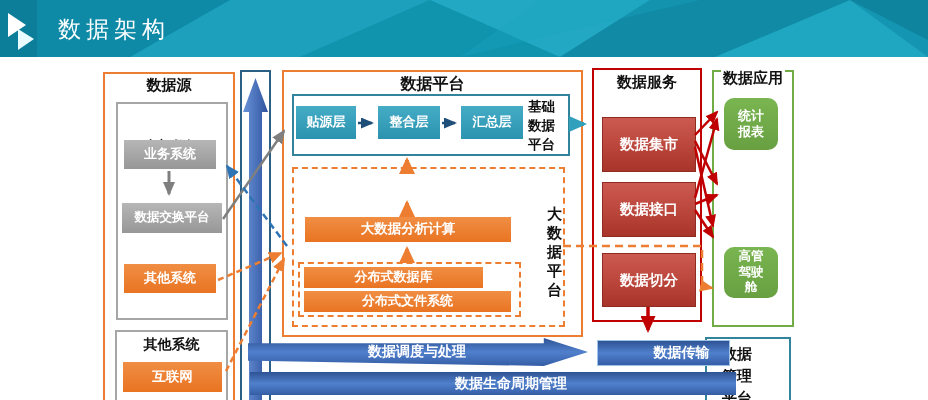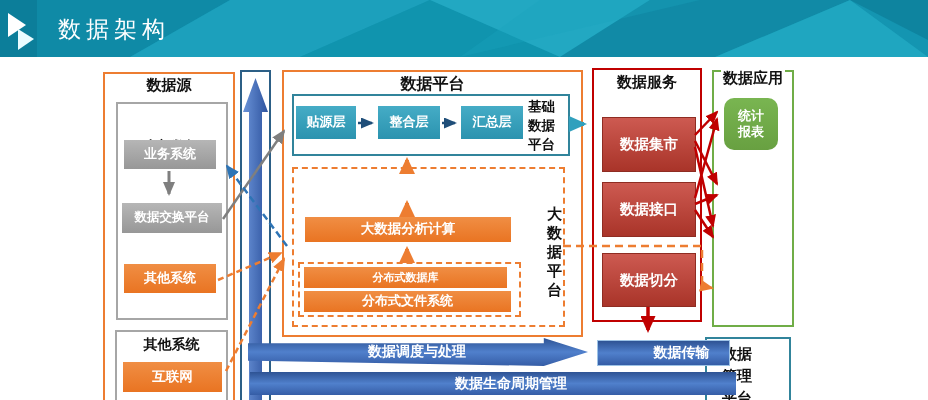--- a/index.html
+++ b/index.html
@@ -86,36 +86,39 @@
 
   <div class="groupbox" style="left:292px;top:94px;width:274px;height:58px;border:2px solid #31849b;background:#fff;"></div>
   <div class="cell teal" style="left:296px;top:106px;width:60px;height:33px;font-size:13px;">贴源层</div>
   <div class="cell teal" style="left:378px;top:106px;width:62px;height:33px;font-size:13px;">整合层</div>
   <div class="cell teal" style="left:461px;top:106px;width:62px;height:33px;font-size:13px;">汇总层</div>
   <div class="blk-label" style="left:528px;top:97px;width:30px;font-size:13.5px;line-height:1.42;">基础数据平台</div>
 
   <div class="groupbox" style="left:292px;top:167px;width:269px;height:156px;border:2px dashed #ed7d31;"></div>
   <div class="cell orange" style="left:305px;top:217px;width:206px;height:25px;font-size:13.5px;">大数据分析计算</div>
   <div class="groupbox" style="left:298px;top:262px;width:219px;height:51px;border:2px dashed #ed7d31;"></div>
-  <div class="cell orange" style="left:304px;top:267px;width:203px;height:21px;font-size:11px;">分布式数据库</div>
+  <div class="cell orange" style="left:304px;top:267px;width:179px;height:21px;font-size:13px;">分布式数据库</div>
   <div class="cell orange" style="left:304px;top:291px;width:207px;height:21px;font-size:13px;">分布式文件系统</div>
   <div class="blk-label" style="left:531px;top:204px;width:17px;font-size:15px;line-height:1.27;margin-left:16px;">大数据平台</div>
 
   <div class="groupbox" style="left:592px;top:68px;width:106px;height:250px;border:2.5px solid #c00000;">
     <div class="gtitle" style="top:3px;font-size:15px;">数据服务</div>
   </div>
   <div class="cell red" style="left:602px;top:117px;width:92px;height:53px;font-size:14.5px;">数据集市</div>
   <div class="cell red" style="left:602px;top:182px;width:92px;height:53px;font-size:14.5px;">数据接口</div>
   <div class="cell red" style="left:602px;top:253px;width:92px;height:52px;font-size:14.5px;">数据切分</div>
 
   <div class="groupbox" style="left:712px;top:70px;width:78px;height:253px;border:2px solid #70ad47;">
     <div class="gtitle" style="top:-3px;font-size:15px;background:#fff;left:50%;right:auto;transform:translateX(-50%);white-space:nowrap;padding:0 2px;">数据应用</div>
   </div>
   <div class="cell green" style="left:724px;top:98px;width:54px;height:52px;font-size:13px;">
     <span style="width:30px;">统计报表</span>
+  </div>
+  <div class="cell green" style="left:724px;top:247px;width:54px;height:51px;font-size:12.5px;">
+    <span style="width:27px;">高管驾驶舱</span>
   </div>
 
   <div class="bluebar" style="left:248px;top:338px;width:340px;height:28px;font-size:14px;padding-right:38px;box-sizing:border-box;
         clip-path:polygon(0 19%,87% 19%,87% 0,100% 50%,87% 100%,0 81%);">数据调度与处理</div>
   <div class="bluebar" style="left:597px;top:340px;width:95px;height:24px;font-size:14px;border:1px solid #9dc3e6;">数据传输</div>
   <div class="bluebar" style="left:250px;top:372px;width:450px;height:23px;font-size:14px;">数据生命周期管理</div>
   <div class="groupbox" style="left:705px;top:337px;width:82px;height:68px;border:2px solid #31849b;background:#fff;">
     <div class="blk-label" style="left:15px;top:4px;width:34px;font-size:15px;line-height:1.45;">数据管理平台</div>
   </div>
 

